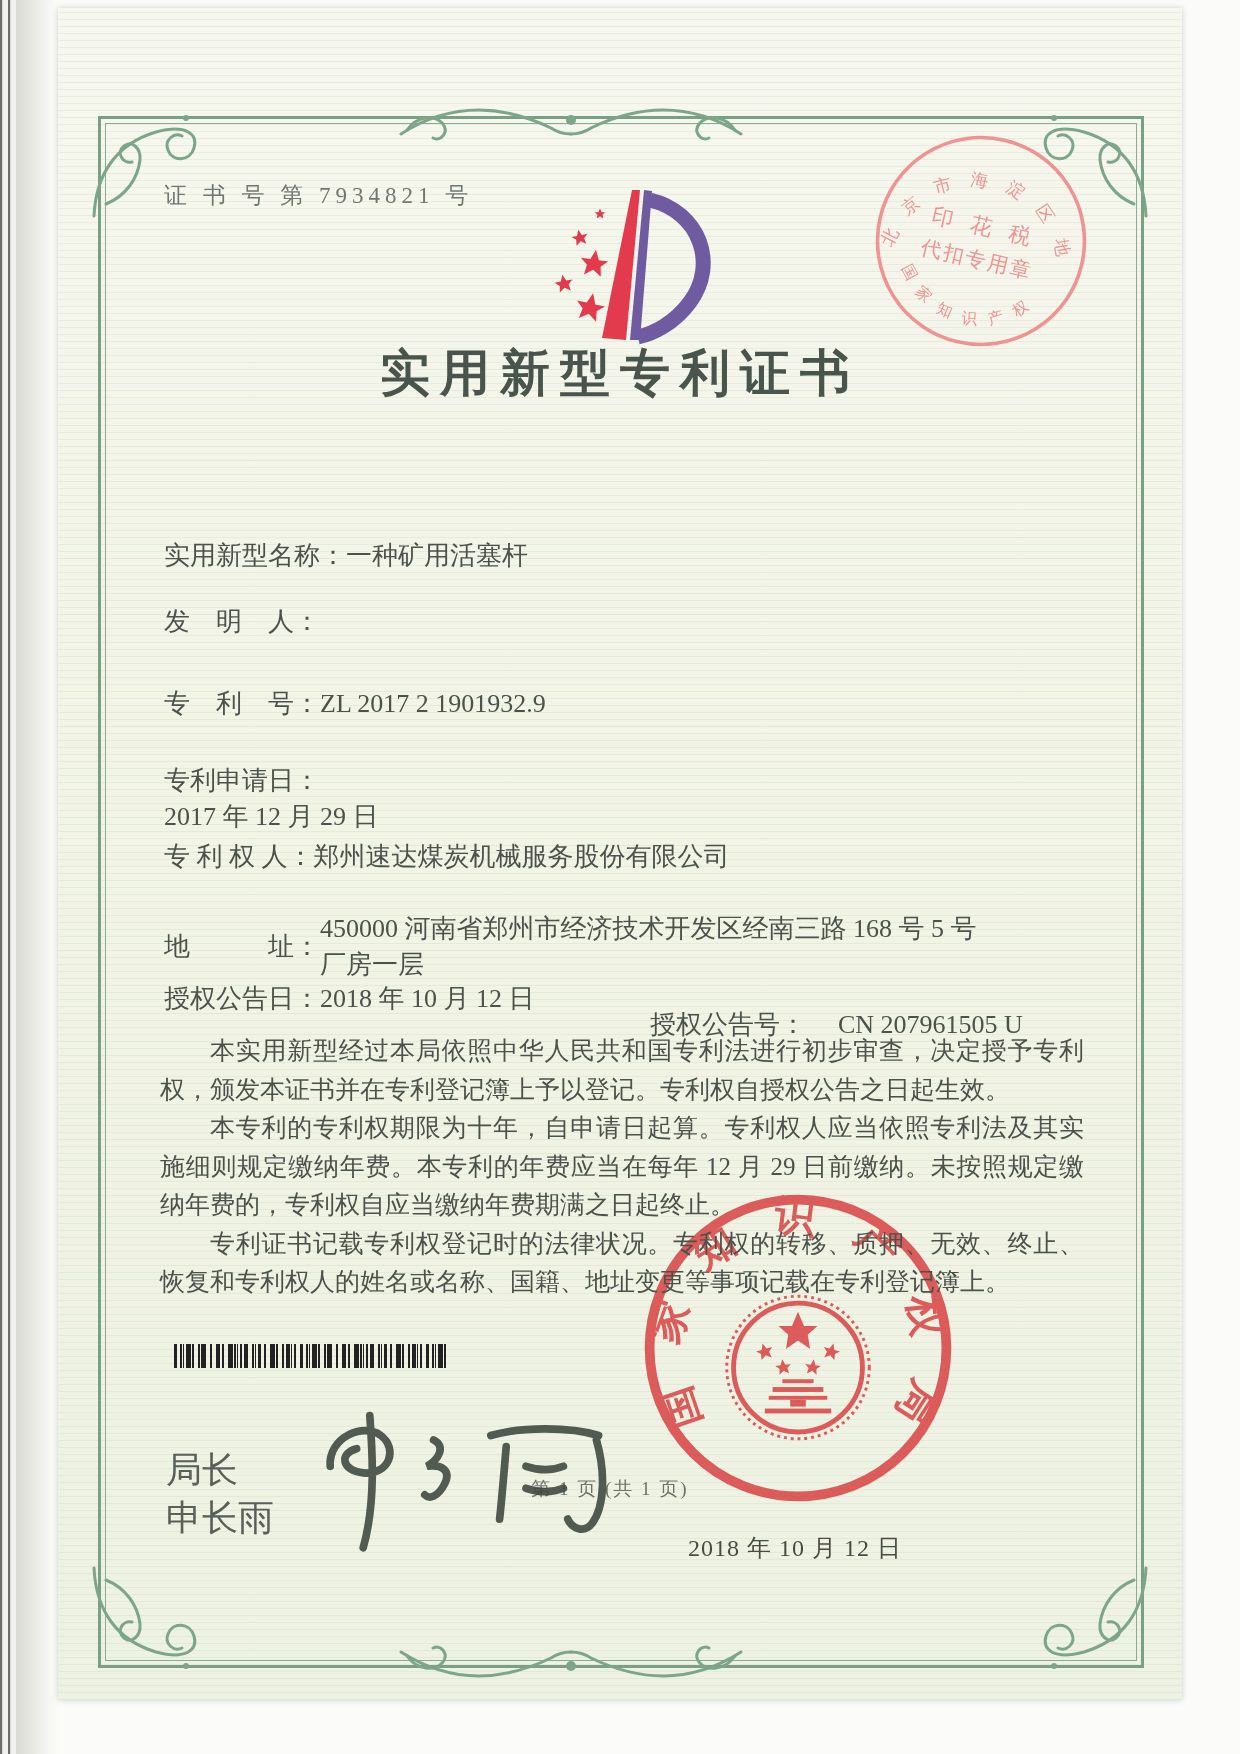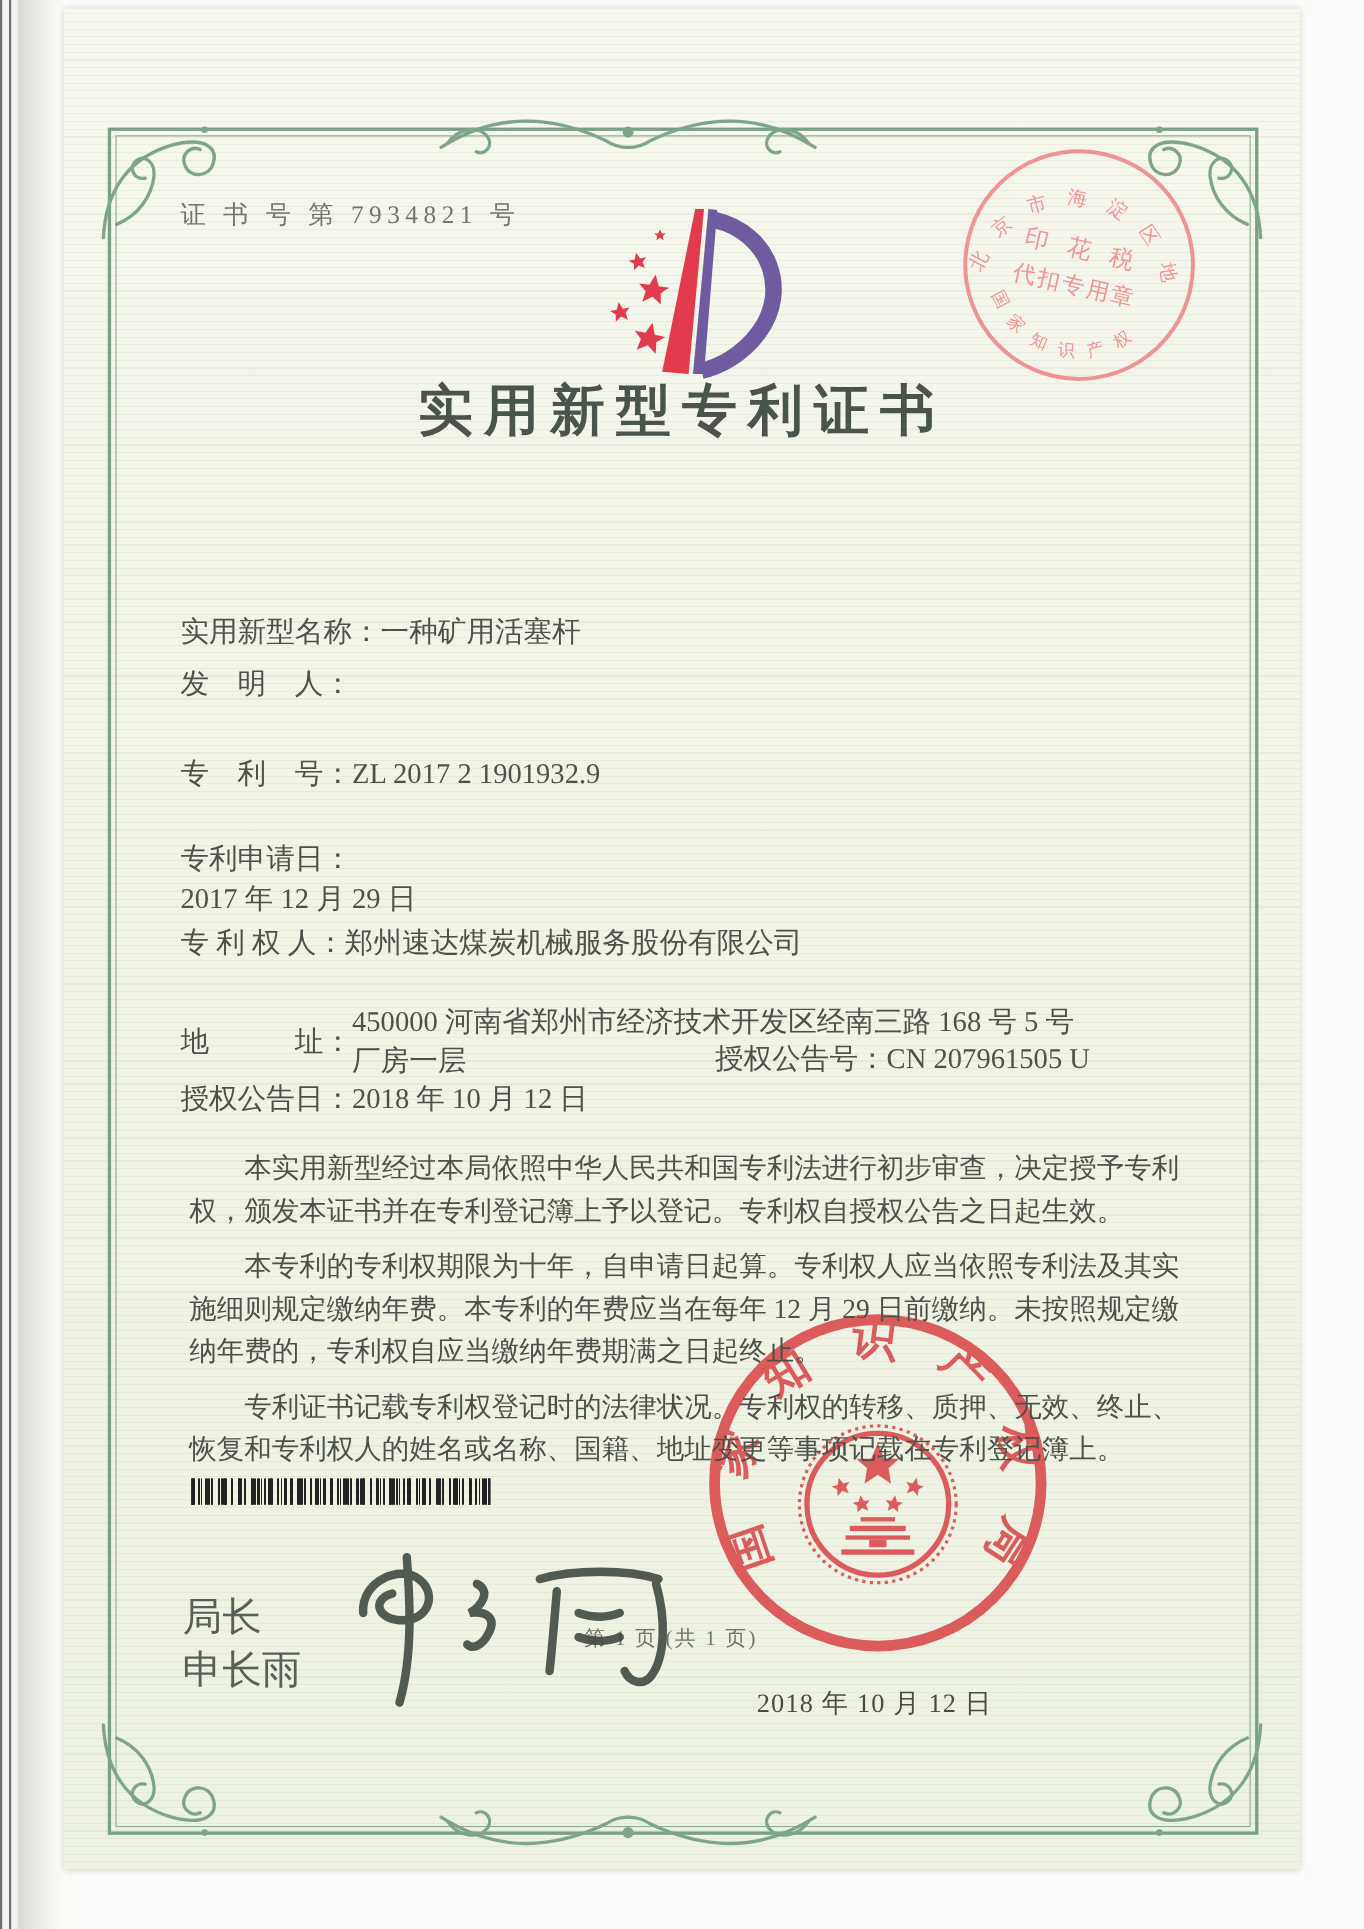--- a/index.html
+++ b/index.html
@@ -33,33 +33,33 @@
   .cert-no { left:106px; top:172px; font-size:23px; letter-spacing:5px; color:#72776e; }
   .logo-box { left:470px; top:178px; width:200px; height:160px; }
   .title { left:42px; top:332px; width:1040px; text-align:center;
     font-size:50px; font-weight:600; letter-spacing:10px; color:#49544c; }
 
   
   .row { display:flex; align-items:flex-start; font-size:26px; color:#4c524b;
     line-height:36px; }
   .row .lbl { white-space:pre; flex:0 0 auto; }
   .row .val { white-space:pre-line; }
-  .f-name   { left:106px; top:549px;justify-content:space-between; }
+  .f-name   { left:106px; top:530px;justify-content:space-between; }
   .f-inv    { left:106px; top:596px; }
   .f-pno    { left:106px; top:678px; }
   .f-fdate  { left:106px; top:755px;flex-direction:column; }
   .f-owner  { left:106px; top:831px;align-items:flex-end; }
   .f-addr   { left:106px; top:903px; width:920px;align-items:center; }
   .f-gdate  { left:106px; top:973px; }
-  .f-gno    { left:592px; top:937px; }
+  .f-gno    { left:592px; top:999px;gap:32px; }
 
   
   .body-block { left:102px; top:1024px; width:924px; z-index:6; }
   .body-block p { font-size:25px; line-height:38.5px; color:#4c524b;
-    text-indent:2em; text-align:justify; margin:12px; }
+    text-indent:2em; text-align:justify; margin:0; }
 
   
   .barcode { left:116px; top:1336px; width:272px; height:24px; background:
     repeating-linear-gradient(90deg,#222 0 2px,transparent 2px 6px),
     repeating-linear-gradient(90deg,#222 0 1px,transparent 1px 9px),
     repeating-linear-gradient(90deg,#222 0 3px,transparent 3px 14px);
     z-index:4; }
 
   
   .director { left:108px; top:1438px; font-size:36px; color:#59605a; line-height:48px; z-index:6; }

